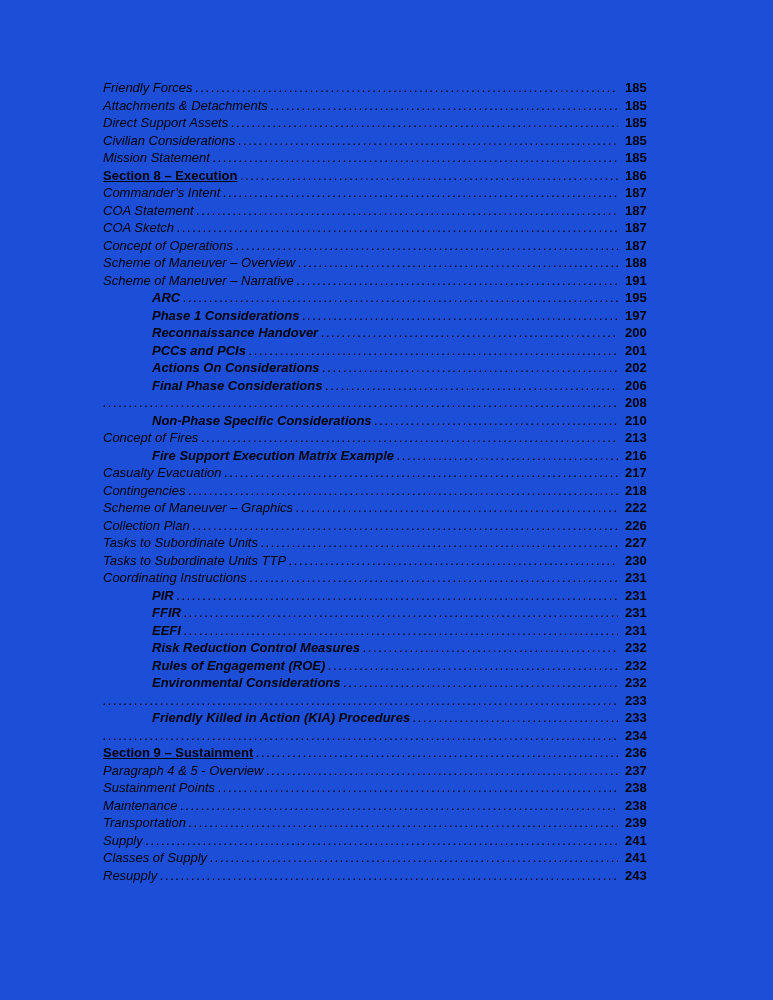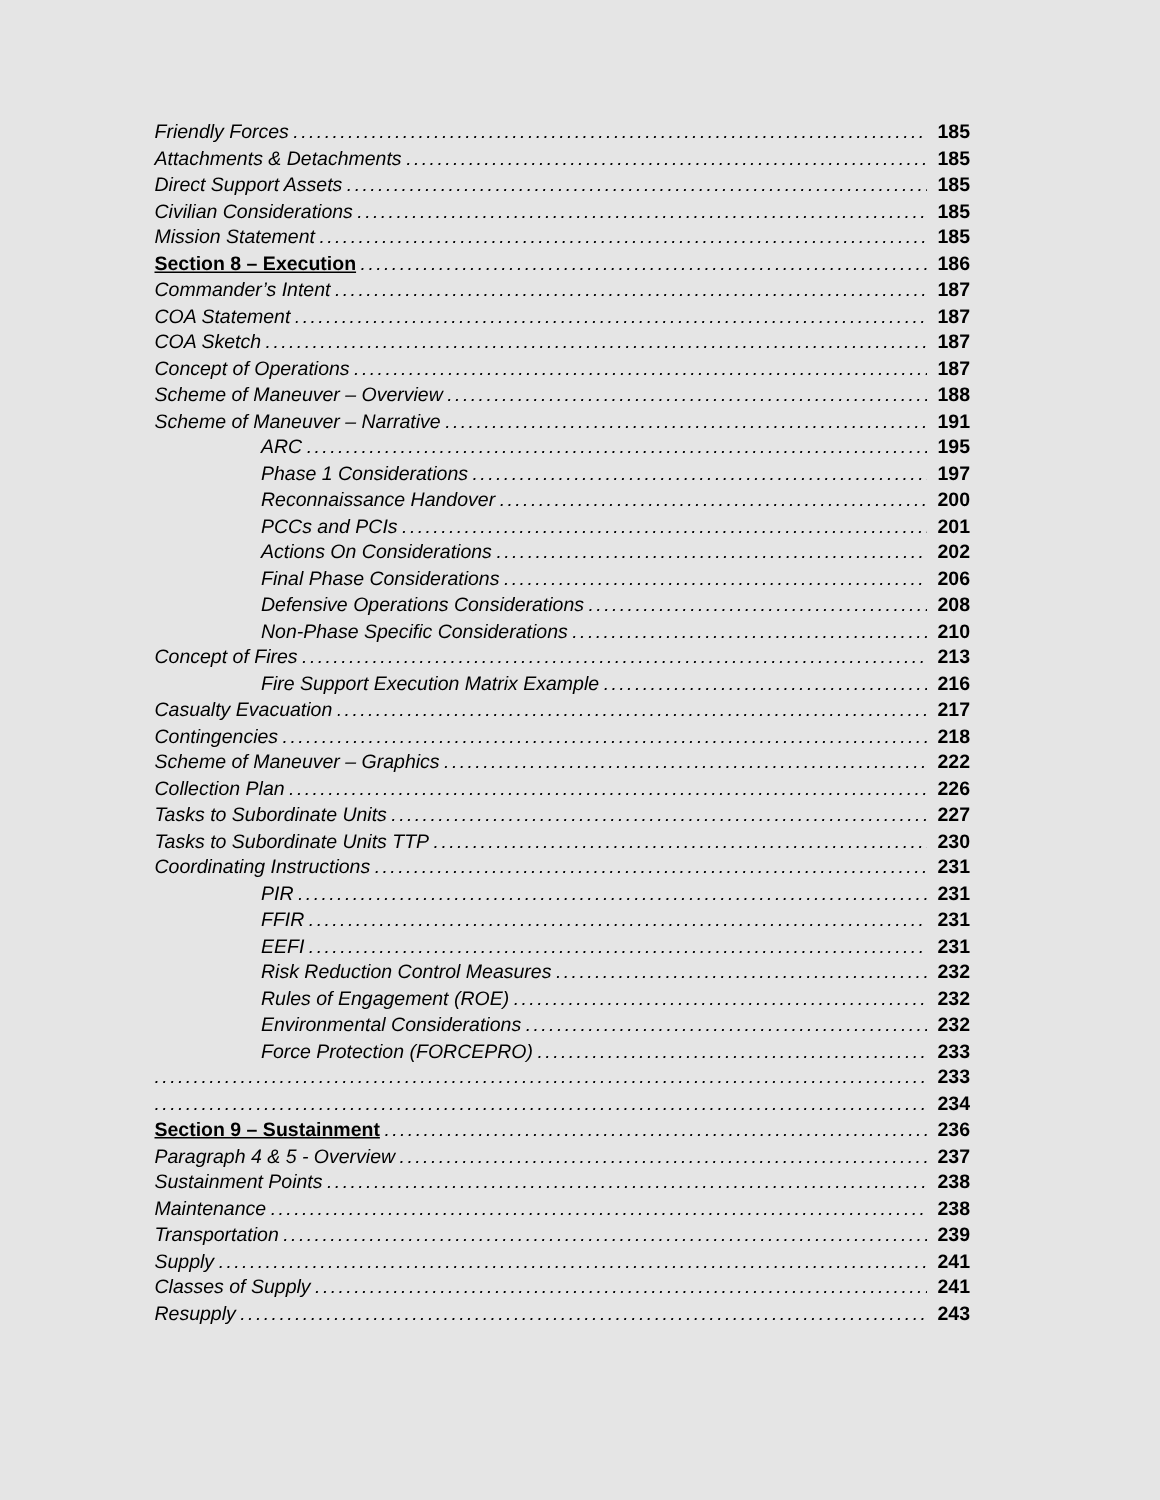--- a/index.html
+++ b/index.html
@@ -12,38 +12,39 @@
     height: 1000px;
     position: relative;
     font-family: "Liberation Sans", "DejaVu Sans", sans-serif;
     color: #000000;
     overflow: hidden;
   }
   .page {
     position: absolute;
     left: 0; top: 0;
     width: 773px; height: 1000px;
-    background: #e5e5e5;
+    background: #1d4ed8;
   }
   .toc {
     position: absolute;
     left: 103px;
     top: 79px;
     width: 549px;
   }
   .toc-row {
     display: flex;
     align-items: baseline;
     height: 17.5px;
     line-height: 17.5px;
     font-size: 13px;
     white-space: nowrap;
   }
   .toc-row.indent-1 .title {
-    margin-left: 71px;
+    margin-left: 49px;
+    font-weight: bold;
   }
   .title {
     font-style: italic;
     padding-right: 3px;
     flex: 0 0 auto;
   }
   .toc-row.section .title {
     font-style: normal;
     font-weight: bold;
     text-decoration: underline;
@@ -155,21 +156,20 @@
     <span class="title">Actions On Considerations</span>
     <span class="leader">............................................................................................................................................................................................................................</span>
     <span class="pagenum">202</span>
   </div>
       <div class="toc-row indent-1">
     <span class="title">Final Phase Considerations</span>
     <span class="leader">............................................................................................................................................................................................................................</span>
     <span class="pagenum">206</span>
   </div>
       <div class="toc-row indent-1">
-    <span class="title">Defensive Operations Considerations</span>
     <span class="leader">............................................................................................................................................................................................................................</span>
     <span class="pagenum">208</span>
   </div>
       <div class="toc-row indent-1">
     <span class="title">Non-Phase Specific Considerations</span>
     <span class="leader">............................................................................................................................................................................................................................</span>
     <span class="pagenum">210</span>
   </div>
       <div class="toc-row">
     <span class="title">Concept of Fires</span>
@@ -240,25 +240,25 @@
     <span class="title">Rules of Engagement (ROE)</span>
     <span class="leader">............................................................................................................................................................................................................................</span>
     <span class="pagenum">232</span>
   </div>
       <div class="toc-row indent-1">
     <span class="title">Environmental Considerations</span>
     <span class="leader">............................................................................................................................................................................................................................</span>
     <span class="pagenum">232</span>
   </div>
       <div class="toc-row indent-1">
-    <span class="title">Force Protection (FORCEPRO)</span>
     <span class="leader">............................................................................................................................................................................................................................</span>
     <span class="pagenum">233</span>
   </div>
       <div class="toc-row indent-1">
+    <span class="title">Friendly Killed in Action (KIA) Procedures</span>
     <span class="leader">............................................................................................................................................................................................................................</span>
     <span class="pagenum">233</span>
   </div>
       <div class="toc-row indent-1">
     <span class="leader">............................................................................................................................................................................................................................</span>
     <span class="pagenum">234</span>
   </div>
       <div class="toc-row section">
     <span class="title">Section 9 – Sustainment</span>
     <span class="leader">............................................................................................................................................................................................................................</span>

